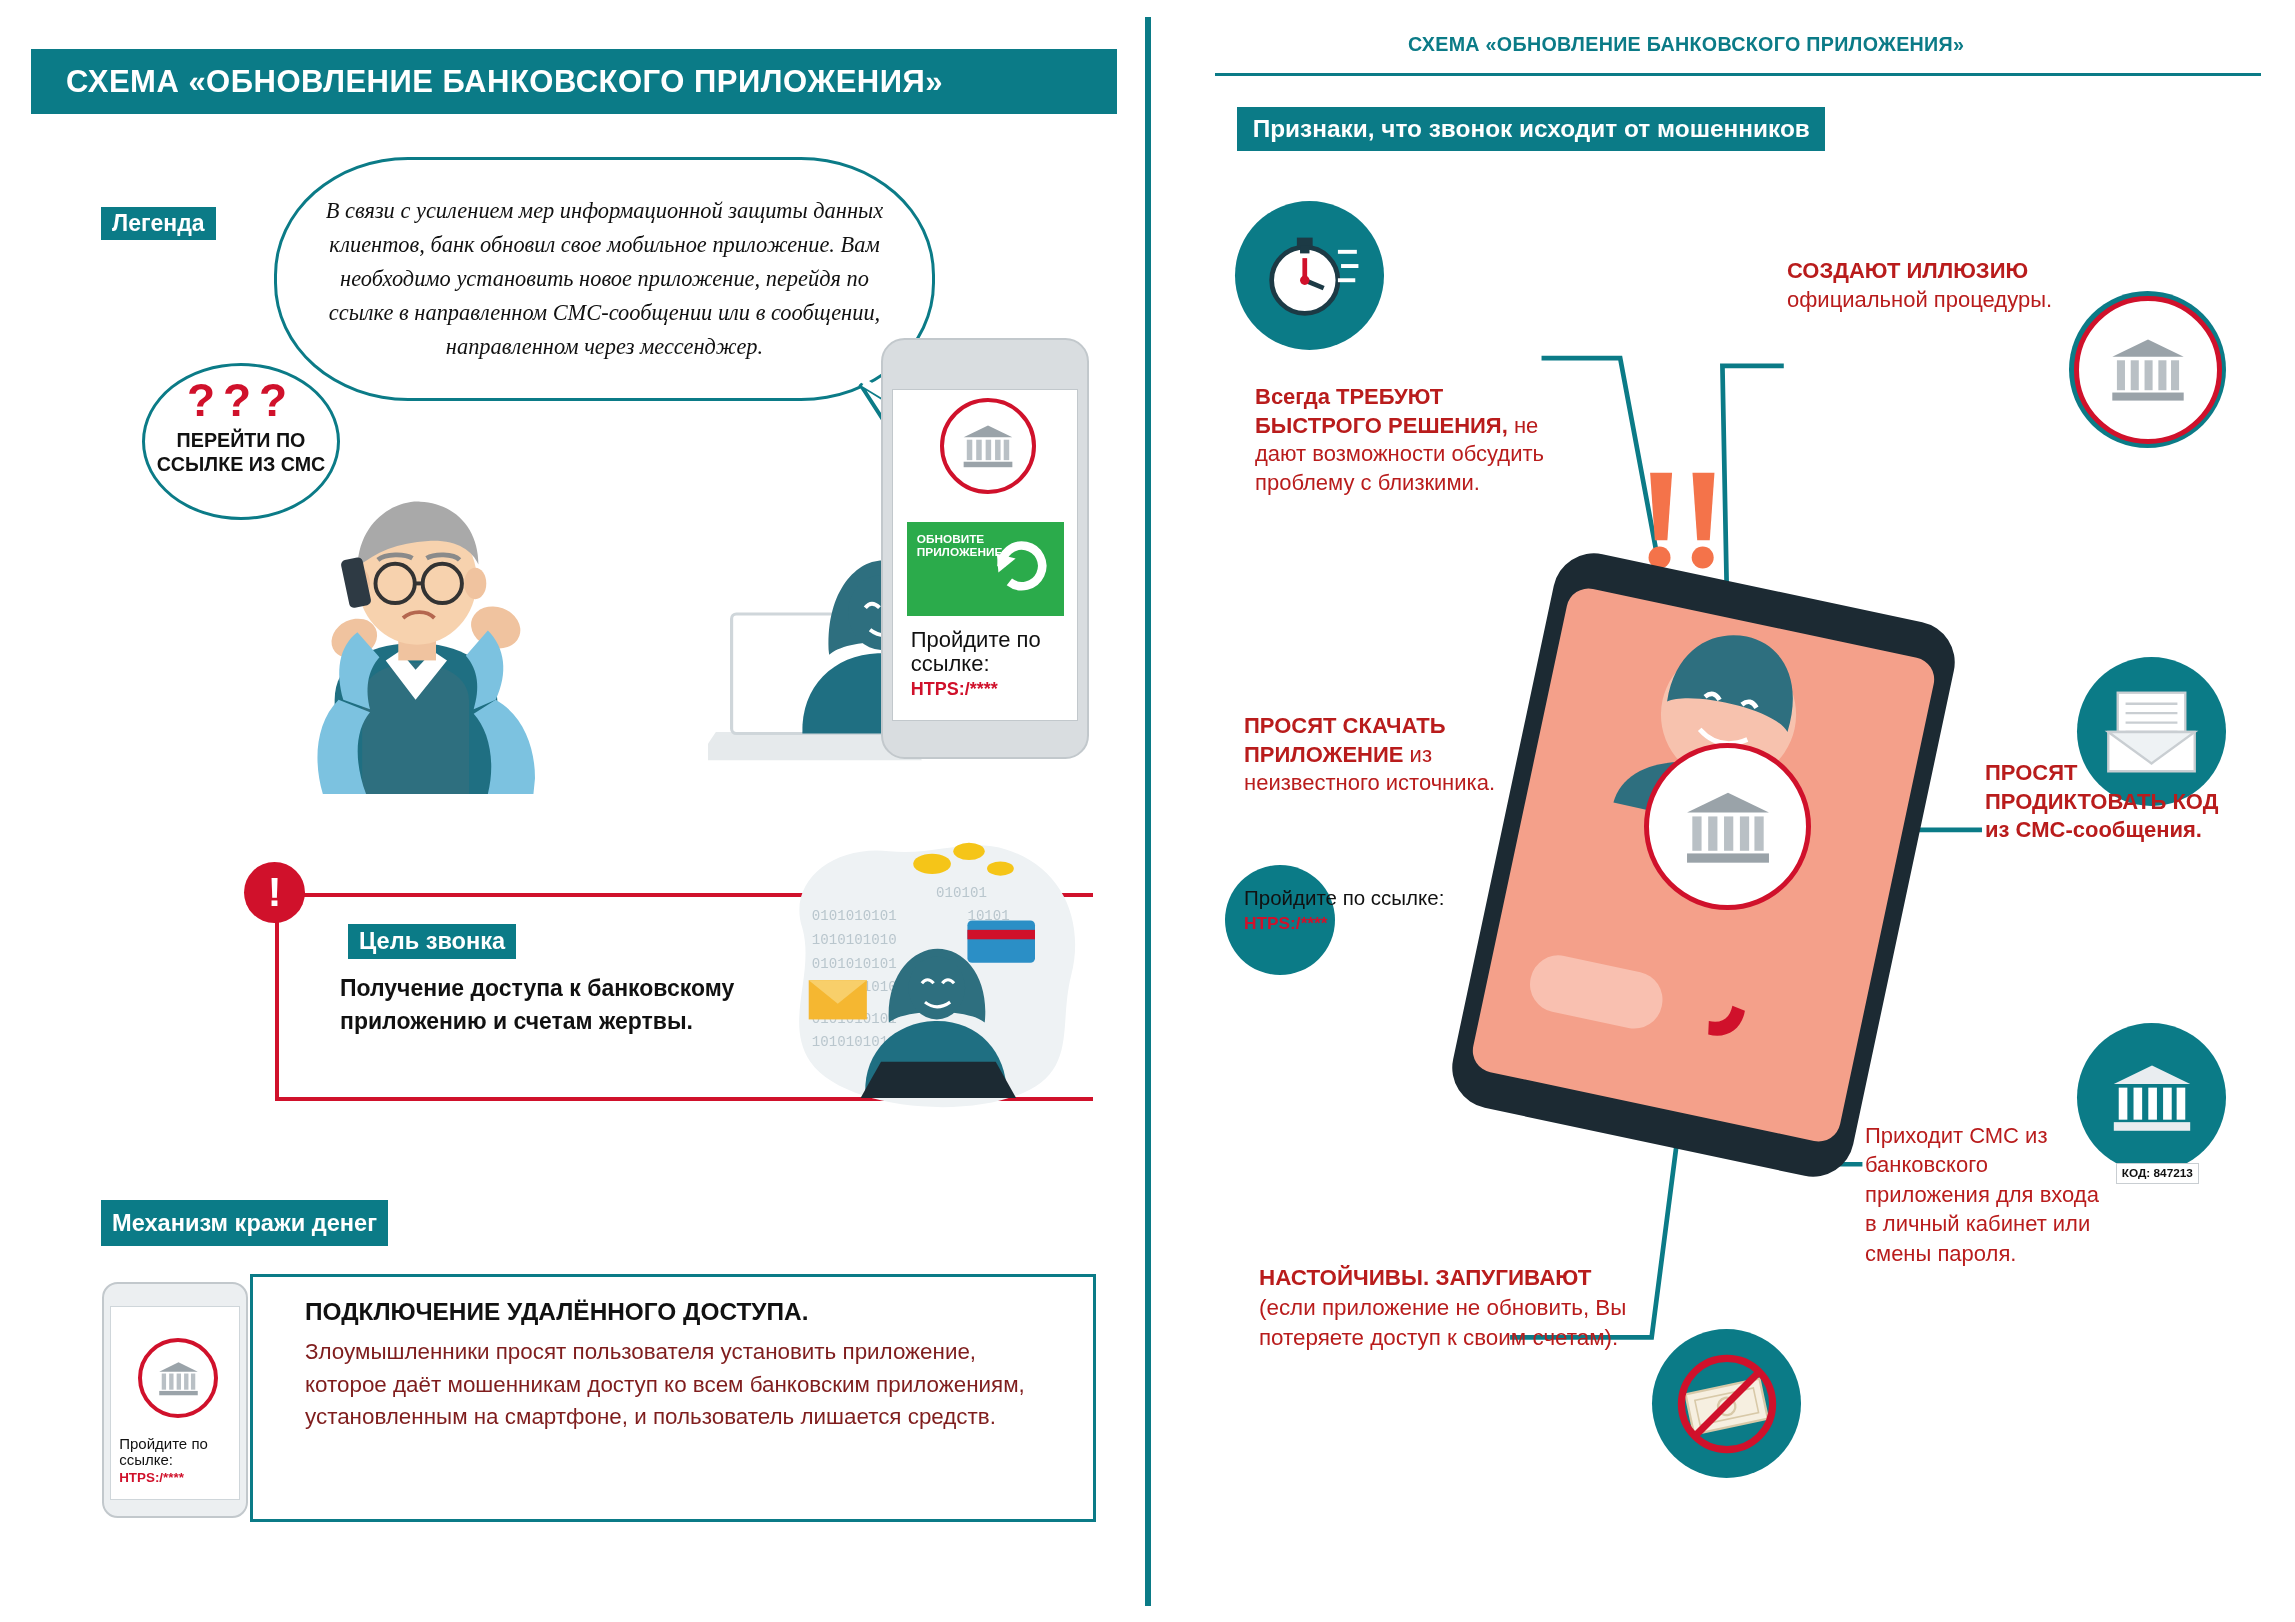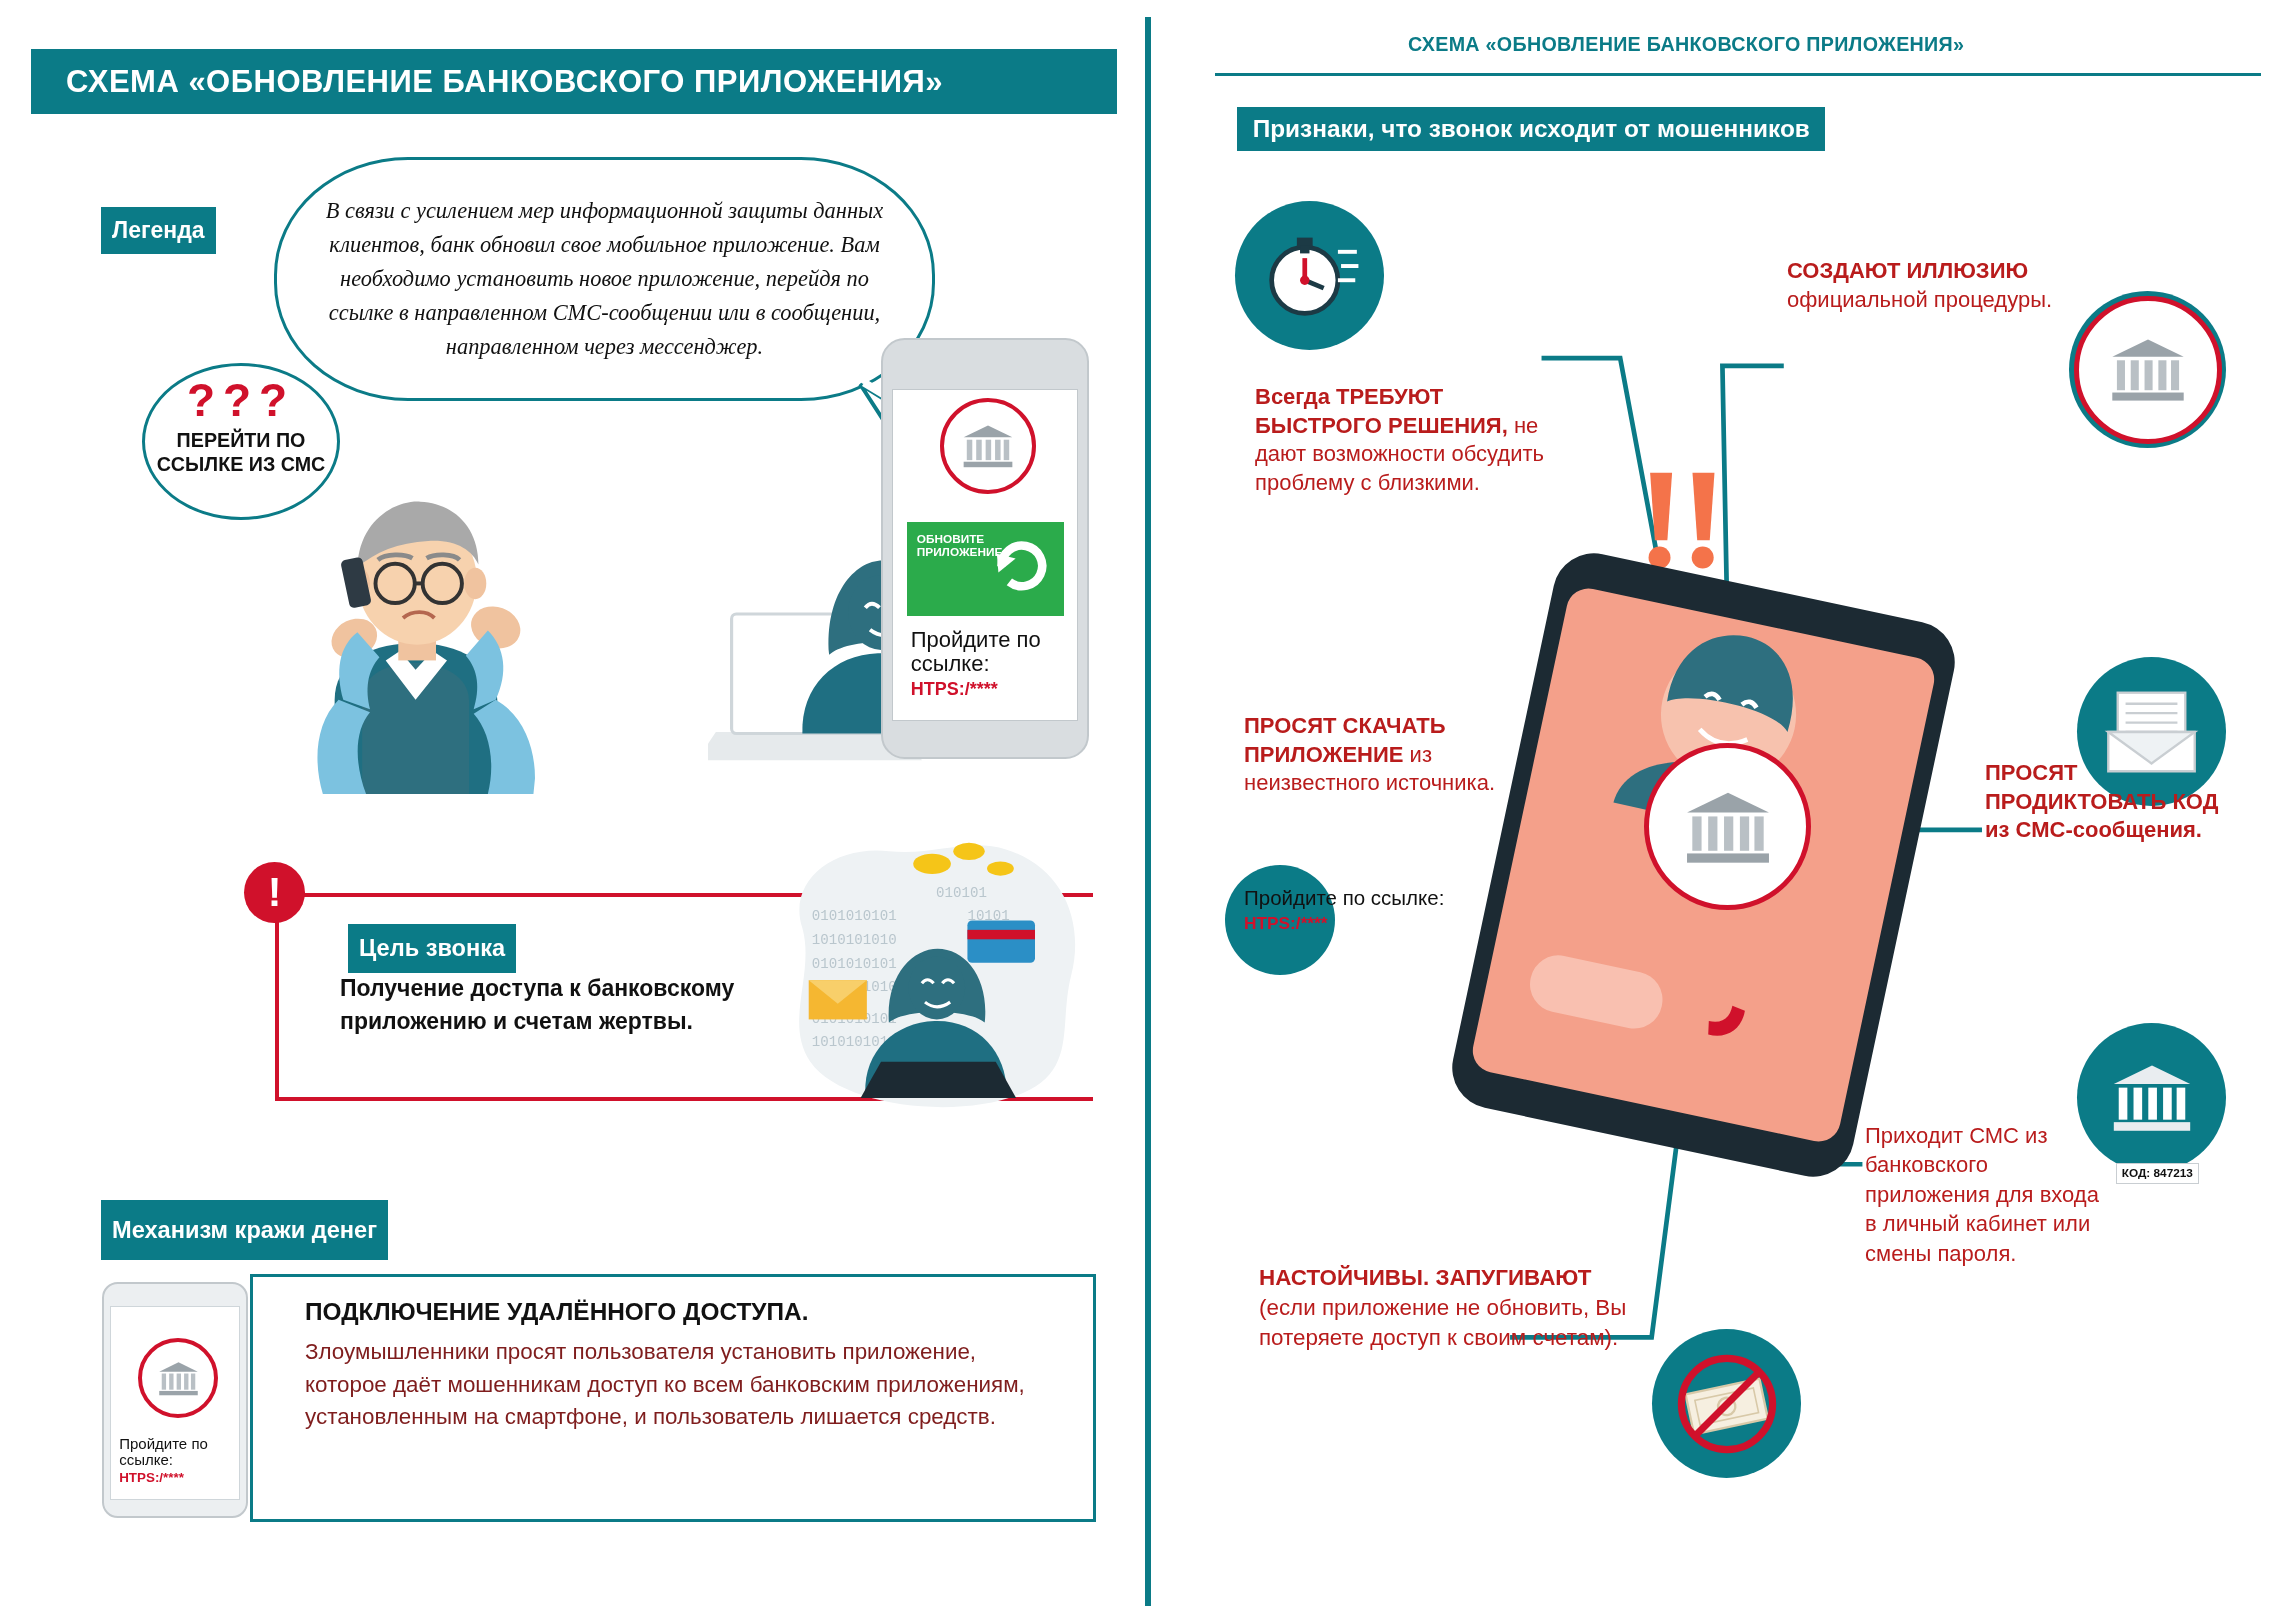--- a/index.html
+++ b/index.html
@@ -49,21 +49,21 @@
     padding-left: 35px;
   }
 
   .tag {
     position: absolute;
     background: #0b7b87;
     color: #ffffff;
     font-weight: bold;
     display: flex;
     align-items: center;
-    padding: 7px 11px;
+    padding: 0 11px;
   }
   .tag-legend { left: 101px; top: 207px; height: 33px; font-size: 23px; }
   .tag-goal   { left: 348px; top: 924px; height: 35px; font-size: 23.6px; }
   .tag-mech   { left: 101px; top: 1200px; height: 46px; font-size: 23.6px; }
 
   
   .bubble-big {
     position: absolute;
     left: 274px;
     top: 157px;

